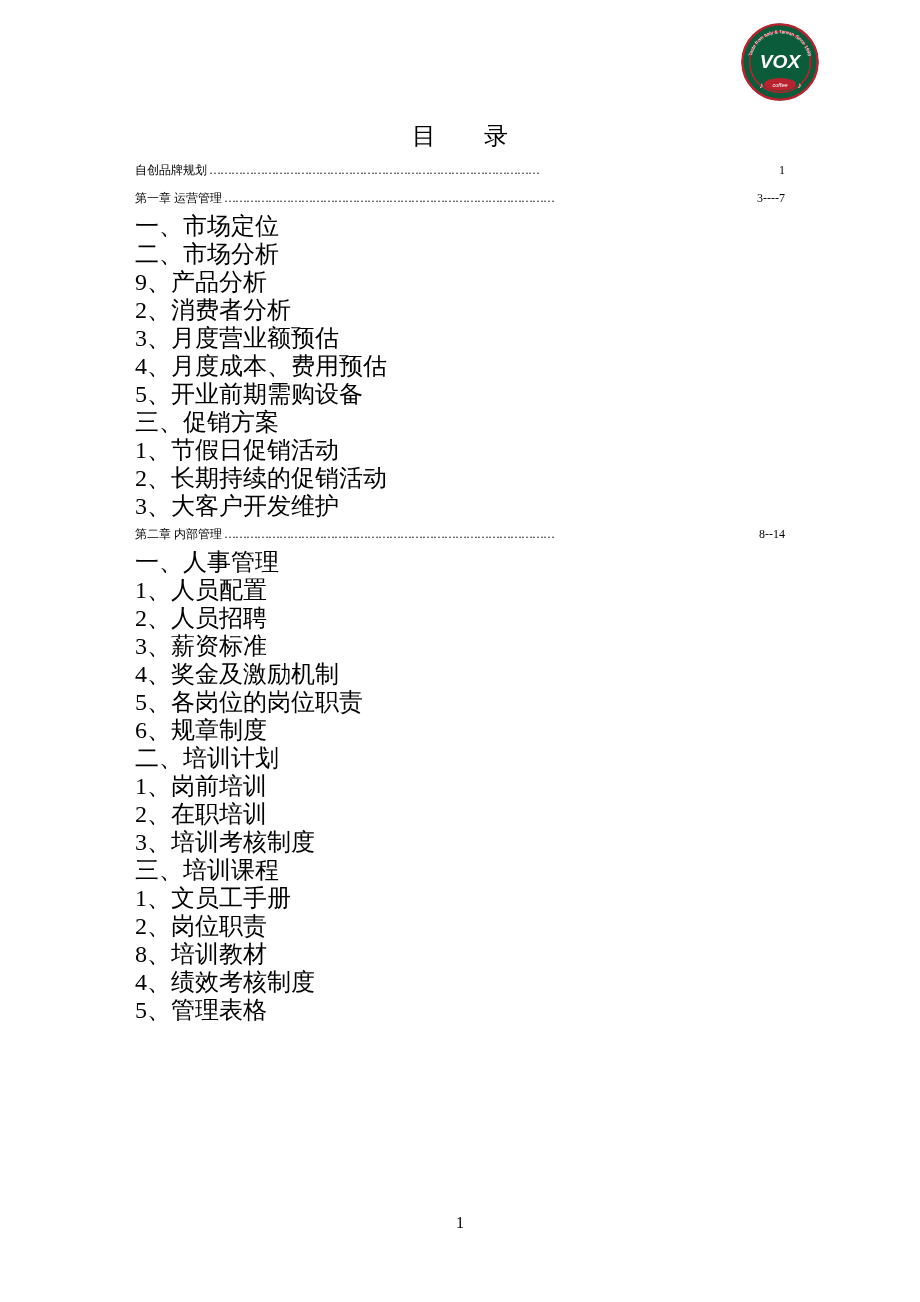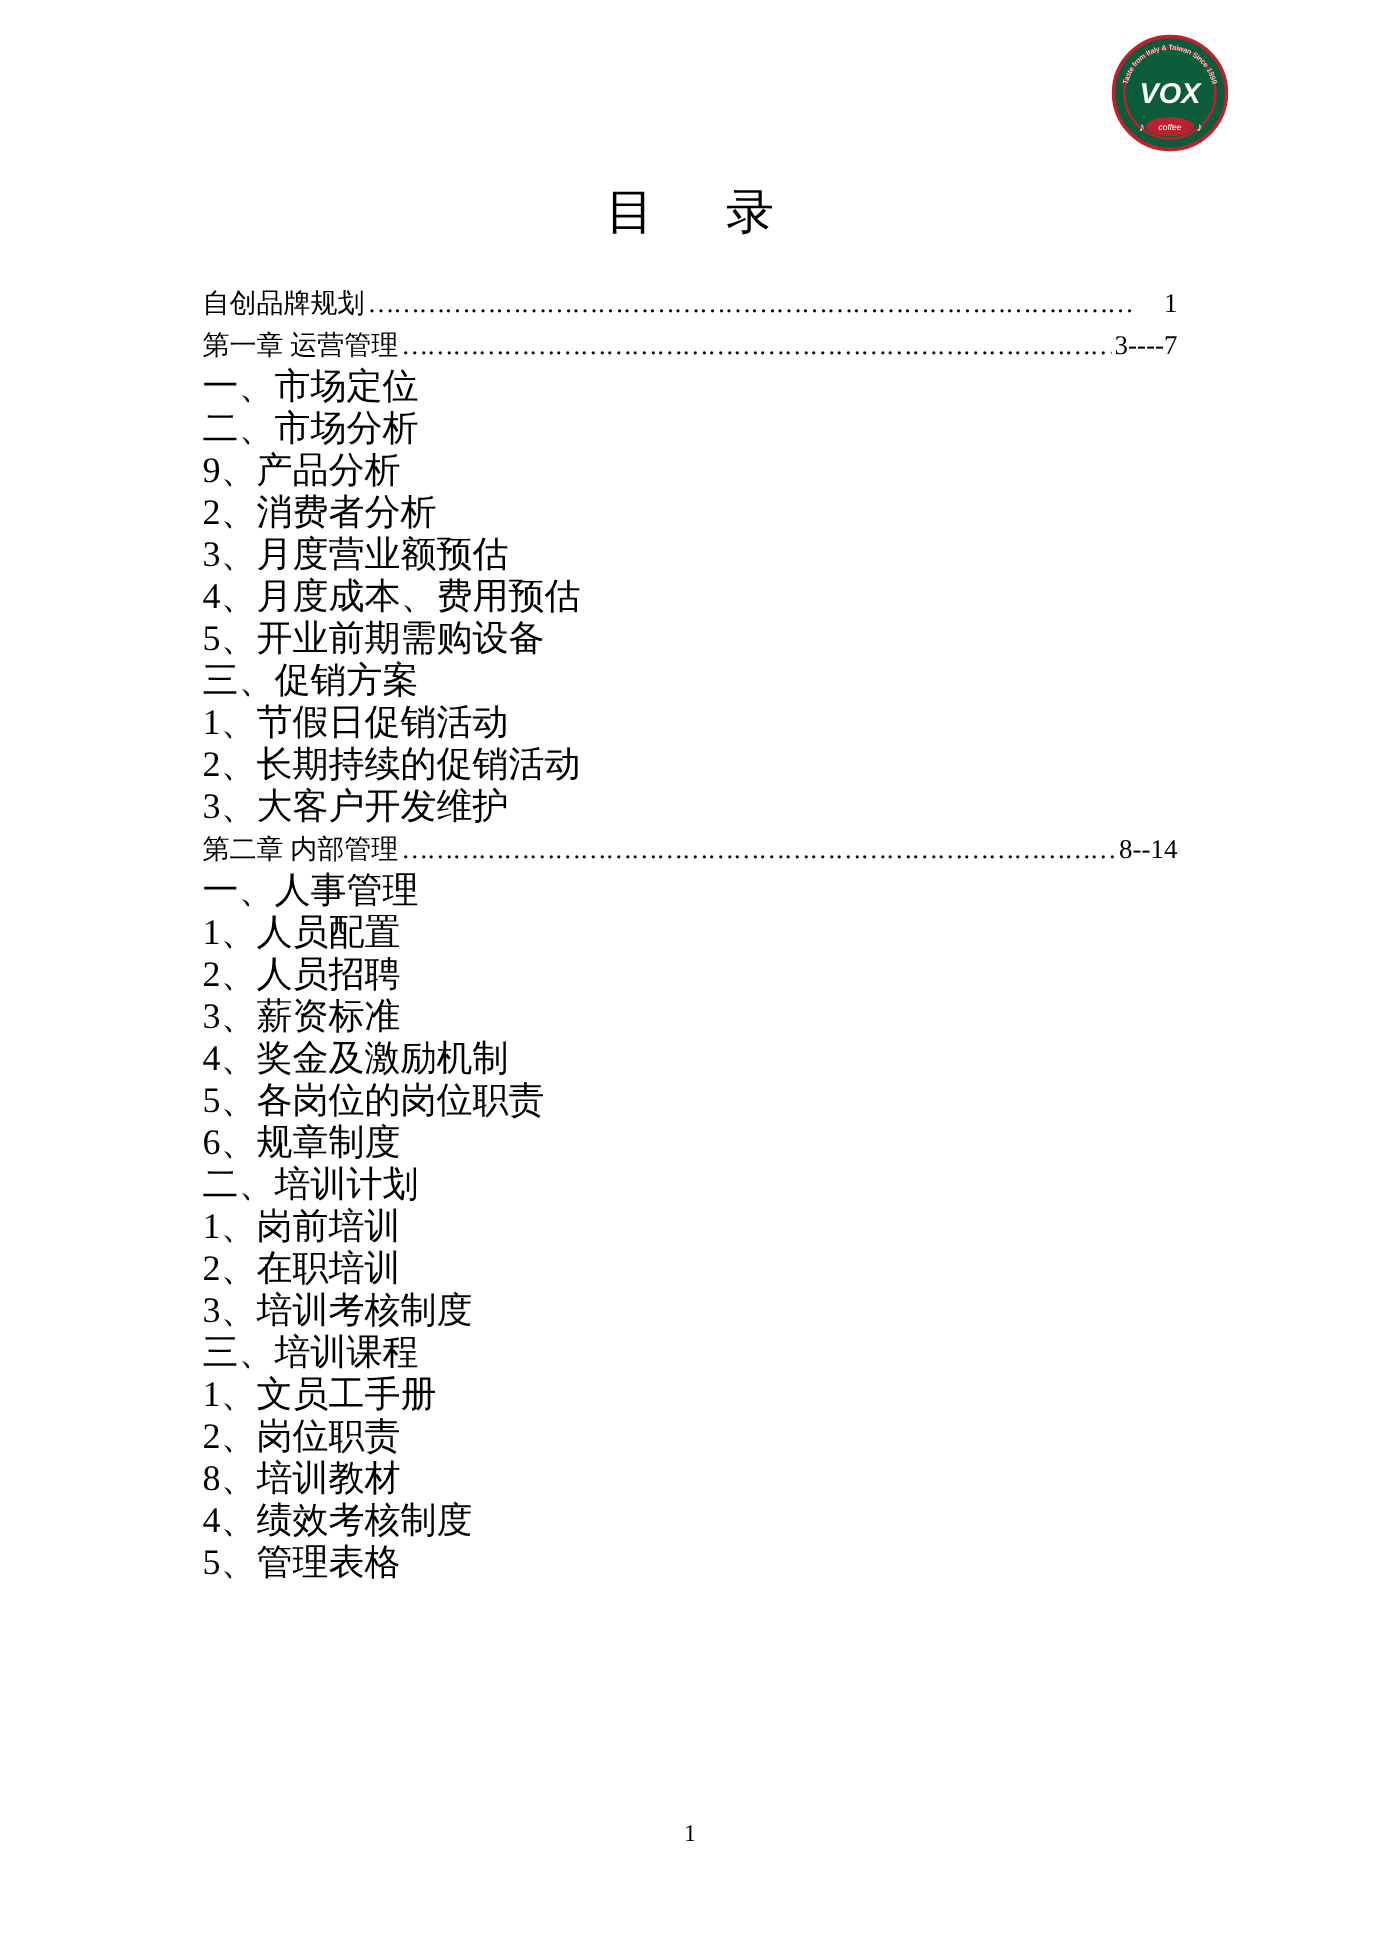--- a/index.html
+++ b/index.html
@@ -20,28 +20,28 @@
     }
     .logo svg { width: 100%; height: 100%; }
     .content {
       position: absolute;
       top: 120px;
       left: 135px;
       width: 650px;
     }
     .title {
       text-align: center;
-      font-size: 32px;
+      font-size: 24px;
       font-weight: normal;
       letter-spacing: 48px;
-      margin-bottom: 24px;
+      margin-bottom: 4px;
       padding-left: 48px;
     }
     .toc-line {
-      font-size: 18px;
+      font-size: 12px;
       line-height: 28px;
       white-space: nowrap;
       display: flex;
       align-items: baseline;
     }
     .toc-line .label { flex-shrink: 0; }
     .toc-line .dots {
       flex: 1;
       overflow: hidden;
       letter-spacing: -1px;

